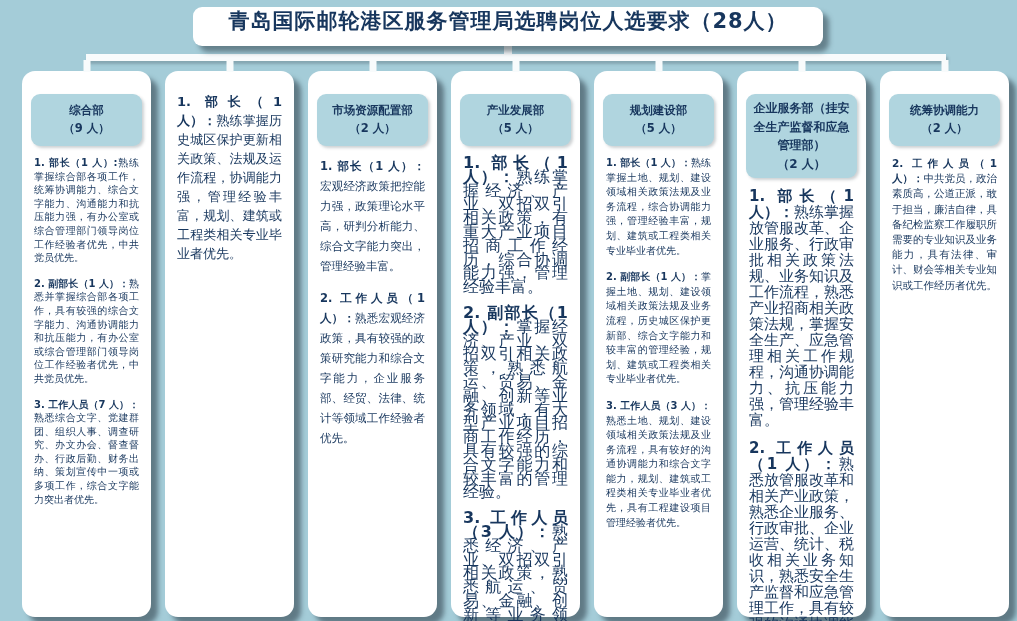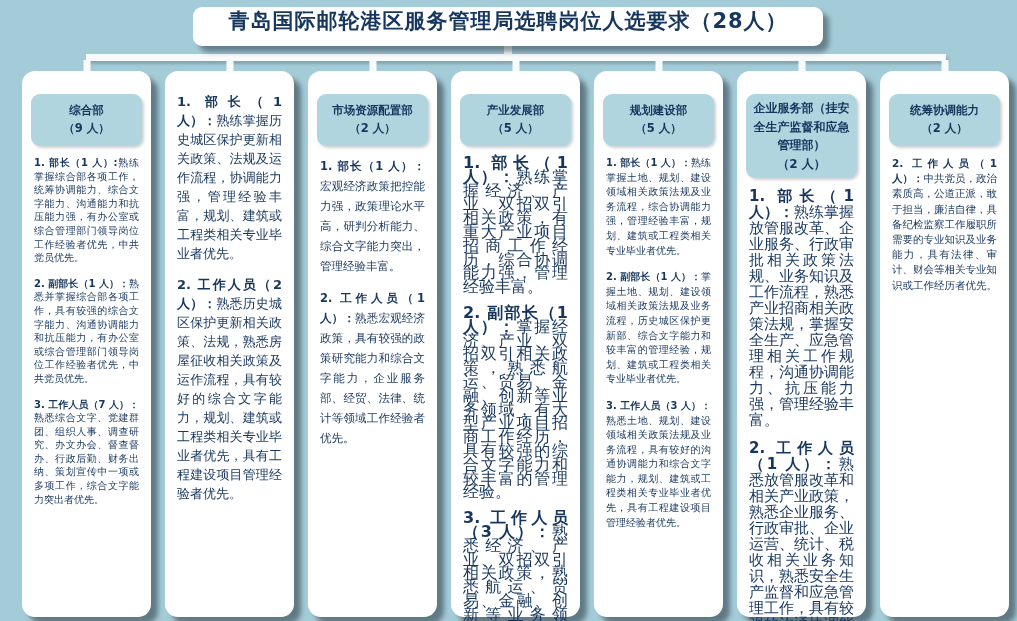--- a/index.html
+++ b/index.html
@@ -77,21 +77,20 @@
           <p class="item"><b class="item-label">1. 部长（1 人）:</b><span>熟练掌握综合部各项工作，统筹协调能力、综合文字能力、沟通能力和抗压能力强，有办公室或综合管理部门领导岗位工作经验者优先，中共党员优先。</span></p>
           <p class="item"><b class="item-label">2. 副部长（1 人）：</b><span>熟悉并掌握综合部各项工作，具有较强的综合文字能力、沟通协调能力和抗压能力，有办公室或综合管理部门领导岗位工作经验者优先，中共党员优先。</span></p>
           <p class="item"><b class="item-label">3. 工作人员（7 人）：</b><span>熟悉综合文字、党建群团、组织人事、调查研究、办文办会、督查督办、行政后勤、财务出纳、策划宣传中一项或多项工作，综合文字能力突出者优先。</span></p>
         </div>
   </div>
 
   <div class="card col-1">
     <div class="stub"></div>
     <div class="dept-body">
           <p class="item"><b class="item-label">1. 部长（1 人）：</b><span>熟练掌握历史城区保护更新相关政策、法规及运作流程，协调能力强，管理经验丰富，规划、建筑或工程类相关专业毕业者优先。</span></p>
-          <p class="item"><b class="item-label">2. 工作人员（2 人）：</b><span>熟悉历史城区保护更新相关政策、法规，熟悉房屋征收相关政策及运作流程，具有较好的综合文字能力，规划、建筑或工程类相关专业毕业者优先，具有工程建设项目管理经验者优先。</span></p>
         </div>
   </div>
 
   <div class="card col-2">
     <div class="stub"></div>
     <div class="dept-header">
       <div class="dept-name">市场资源配置部</div>
       <div class="dept-count">（2 人）</div>
     </div>
     <div class="dept-body">

